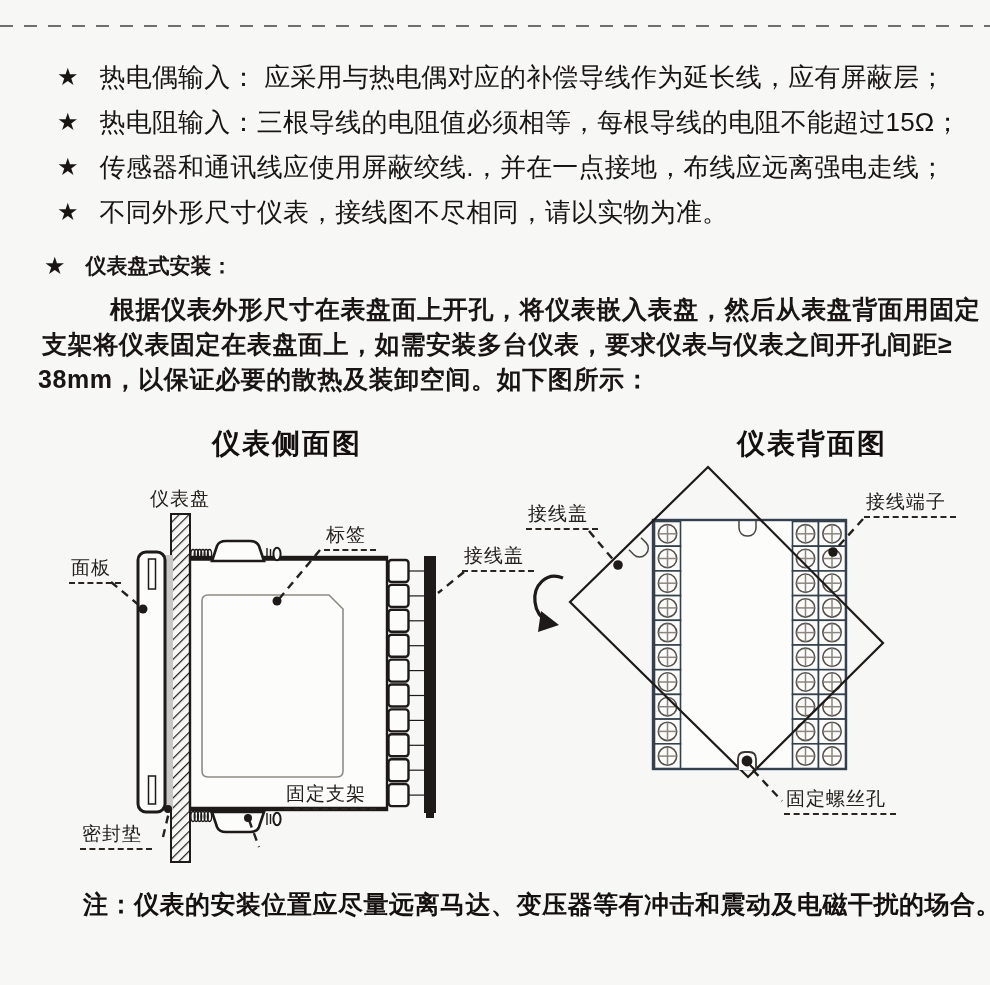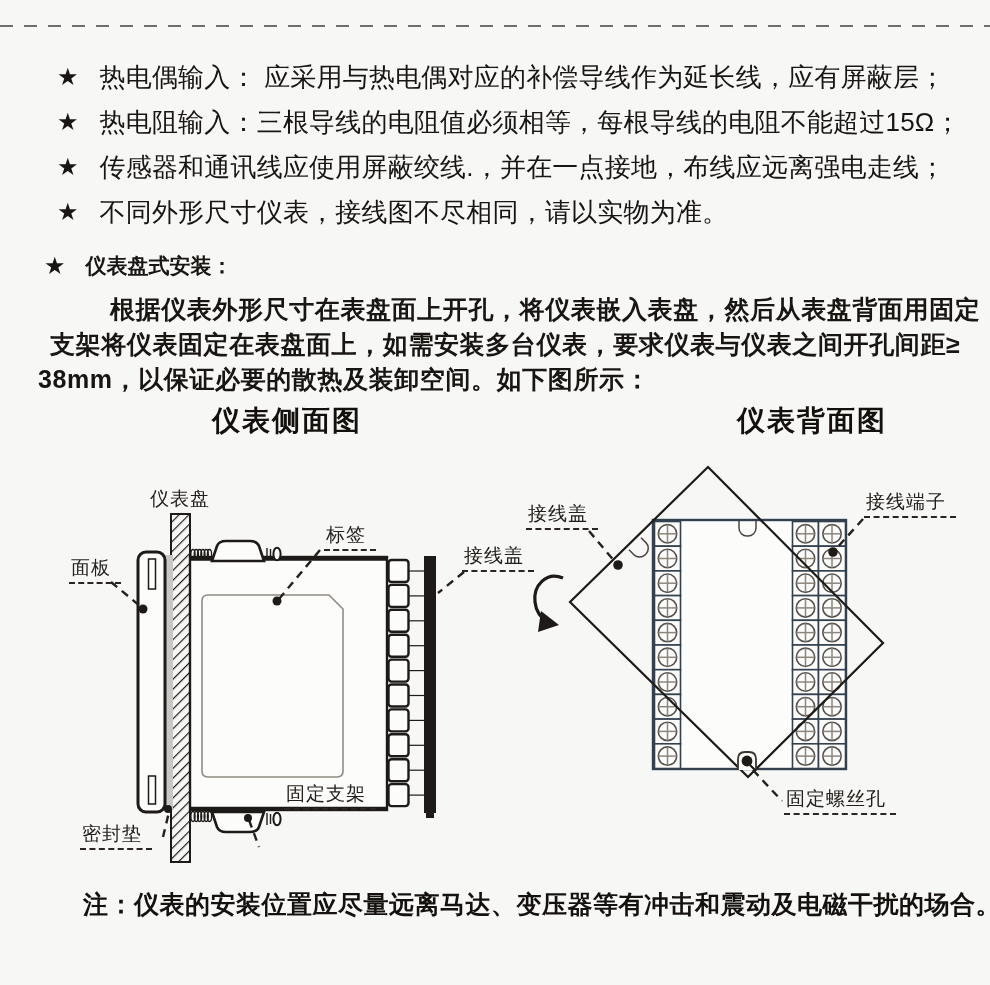--- a/index.html
+++ b/index.html
@@ -8,22 +8,22 @@
   .divider{position:absolute;left:0;top:25px;width:990px;height:2px;
     background:repeating-linear-gradient(90deg,#6f6f6f 0 13px,transparent 13px 24px);}
   .bullet-row{position:absolute;left:57px;right:14px;display:flex;align-items:flex-start;}
   .bullet-row .star{font-size:24px;line-height:30px;margin-right:21px;color:#181512;}
   .bullet-row .btxt{font-size:26px;line-height:30px;font-weight:400;letter-spacing:0.2px;white-space:nowrap;text-align:right;}
   .b1{top:62px;} .b2{top:107px;} .b3{top:152px;} .b4{top:197px;}
   .section-row{position:absolute;left:44px;top:251px;display:flex;align-items:flex-start;}
   .section-row .star{font-size:24px;line-height:30px;margin-right:20px;}
   .section-row .stxt{font-size:21px;line-height:30px;font-weight:700;}
   .para-line{position:absolute;font-size:25px;line-height:29px;font-weight:700;letter-spacing:0.6px;white-space:nowrap;}
-  .p1{left:95px;top:295px;margin-left:15px;} .p2{left:50px;top:330px;text-align:right;} .p3{left:38px;top:365px;}
-  .fig-title{position:absolute;top:402px;width:280px;text-align:center;
+  .p1{left:95px;top:295px;margin-left:15px;} .p2{left:42px;top:330px;text-align:right;} .p3{left:38px;top:365px;}
+  .fig-title{position:absolute;top:425px;width:280px;text-align:center;
     font-family:"DejaVu Serif","Liberation Serif",serif;font-weight:700;font-size:28px;letter-spacing:2px;color:#14100d;}
   .ft-left{left:147px;} .ft-right{left:607px;text-align:right;}
   #fig{position:absolute;left:0;top:0;width:990px;height:985px;z-index:1;}
   .lbl{position:absolute;z-index:2;font-size:19px;line-height:21px;color:#24201c;letter-spacing:1px;white-space:nowrap;}
   .lbl-u{border-bottom:2.5px dashed #2a2520;padding:0 10px 4px 2px;}
   .note{position:absolute;left:83px;top:888px;font-size:25px;font-weight:700;letter-spacing:0.5px;white-space:nowrap;color:#14110e;}
 </style>
 </head>
 <body>
 

